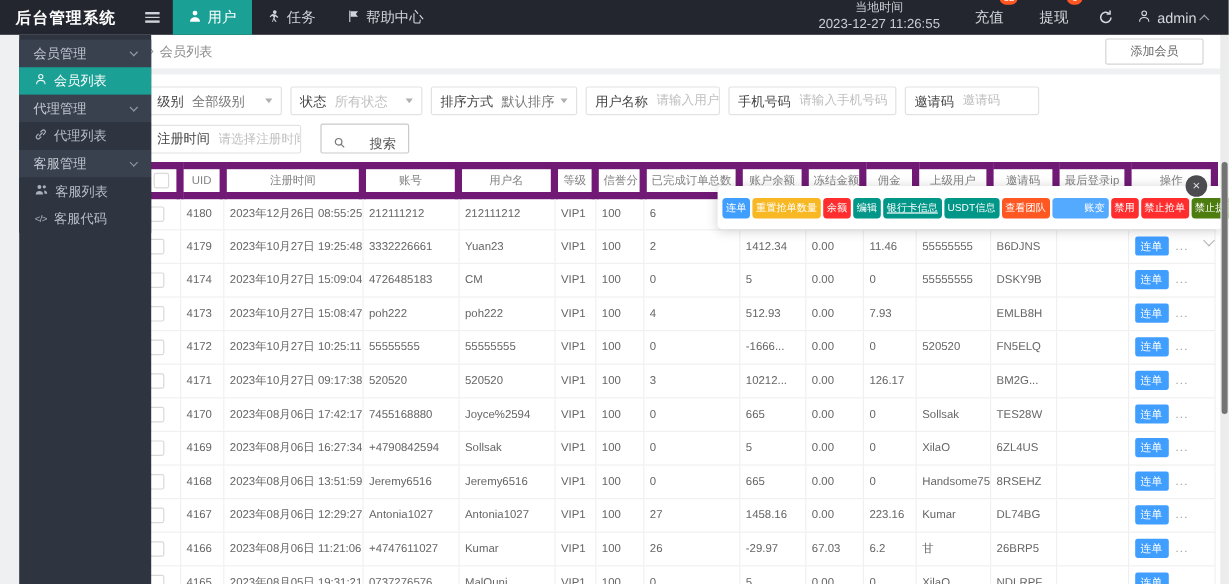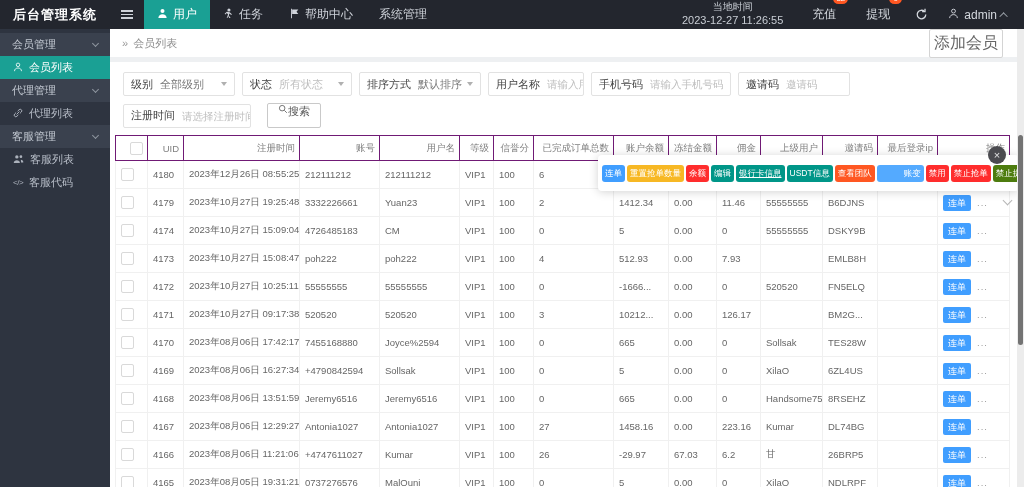--- a/index.html
+++ b/index.html
@@ -17,49 +17,49 @@
   .hdr-right { margin-left:auto; display:flex; align-items:center; color:#c8cdd4; }
   .time-block { text-align:center; font-size:10px; line-height:1.25; padding:0 14px; color:#c8cdd4; }
   .time-block .tv { font-size:11px; }
   .hdr-link { position:relative; padding:0 15px; font-size:12px; color:#d4d8de; cursor:pointer; display:flex; align-items:center; height:45px; }
   .badge { position:absolute; top:1px; right:3px; background:#ff5722; color:#fff; font-size:8px; line-height:11px; min-width:13px; padding:0 3px; border-radius:7px; text-align:center; }
   .refresh-btn { padding:0 10px; display:flex; align-items:center; cursor:pointer; color:#d4d8de; }
   .admin-box { display:flex; align-items:center; gap:5px; padding:0 16px 0 10px; color:#d4d8de; cursor:pointer; }
   .chev-up { width:6px; height:6px; border-left:1.5px solid #9aa0a8; border-top:1.5px solid #9aa0a8; transform:rotate(45deg) translateY(2px); }
 
   
-  .sidebar { position:absolute; top:29px; left:0; width:110px; bottom:0; background:#2e3440; padding-top:4px; z-index:20; }
+  .sidebar { position:absolute; top:29px; left:16px; width:110px; bottom:0; background:#2e3440; padding-top:4px; z-index:20; }
   .side-group { height:23px; display:flex; align-items:center; padding:0 12px; color:#c3c9d2; font-size:11px; background:#3a414e; cursor:pointer; }
   .side-item { height:23px; display:flex; align-items:center; gap:6px; padding:0 10px 0 13px; color:#b9bfc9; font-size:11px; background:#2e3440; cursor:pointer; }
   .side-item.active { background:#1aa094; color:#fff; }
   .chev-down { width:5px; height:5px; border-right:1.2px solid #8e959f; border-bottom:1.2px solid #8e959f; transform:rotate(45deg); margin-left:auto; margin-top:-2px; }
   .side-item svg, .side-item .code-ic { flex:none; opacity:.9; }
   .code-ic { font-size:8px; letter-spacing:-0.5px; }
 
   
   .main { position:absolute; left:110px; top:29px; right:0; bottom:0; background:#eef0f2; }
   .crumbbar { position:absolute; top:0; left:0; right:7px; height:28px; background:#fff; display:flex; align-items:center; padding:0 12px; font-size:11px; color:#8c8c8c; }
   .crumb-arrow { margin-right:5px; color:#9a9a9a; }
-  .add-btn { margin-left:auto; margin-right:2px; font-size:16px; color:#666; border:1px solid #d4d4d4; background:#fff; border-radius:2px; padding:3px 4px; cursor:pointer; }
+  .add-btn { margin-left:auto; margin-right:2px; font-size:10px; color:#666; border:1px solid #d4d4d4; background:#fff; border-radius:2px; padding:3px 20px; cursor:pointer; }
   .panel { position:absolute; top:33px; left:0; right:7px; bottom:0; background:#fff; padding:10px 0 0 0; overflow:hidden; }
 
   
   .frow { display:flex; align-items:center; gap:7px; padding-left:13px; margin-bottom:7px; }
   .fgroup { display:flex; align-items:center; height:24px; border:1px solid #e2e2e2; border-radius:2px; background:#fff; font-size:11px; overflow:hidden; }
   .flabel { padding:0 7px; color:#444; white-space:nowrap; flex:none; }
   .fvalue { color:#777; white-space:nowrap; flex:1; }
   .fgroup input { border:none; outline:none; flex:1; min-width:0; font-size:10.5px; color:#666; font-family:inherit; }
   .fgroup input::placeholder { color:#bfbfbf; }
   .tri-down { width:0; height:0; border-left:3.5px solid transparent; border-right:3.5px solid transparent; border-top:4px solid #b0b0b0; margin:0 7px 0 4px; flex:none; }
-  .w-level{width:112px}.w-status{width:110px}.w-sort{width:122px}.w-uname{width:96px}.w-phone{width:140px}.w-invite{width:112px}.w-date{width:128px}
-  .search-btn { display:flex; align-items:flex-start; gap:0; font-size:11px; color:#555; border:1px solid #c9c9c9; background:#fff; height:25px; padding:0 10px; border-radius:2px; margin-left:9px; cursor:pointer; }
+  .w-level{width:112px}.w-status{width:110px}.w-sort{width:122px}.w-uname{width:112px}.w-phone{width:140px}.w-invite{width:112px}.w-date{width:128px}
+  .search-btn { display:flex; align-items:flex-end; gap:20px; font-size:11px; color:#555; border:1px solid #c9c9c9; background:#fff; height:25px; padding:0 10px; border-radius:2px; margin-left:9px; cursor:pointer; }
 
   
   table { border-collapse:collapse; table-layout:fixed; margin-left:5px; width:894px; }
-  th { font-size:9.5px; font-weight:normal; color:#808080; text-align:right; height:25px; padding:0 4px; border:1px solid #701a75; background:#fff; white-space:nowrap; overflow:hidden; }
+  th { font-size:9.5px; font-weight:normal; color:#808080; text-align:center; height:25px; padding:0 4px; border:6px solid #701a75; background:#fff; white-space:nowrap; overflow:hidden; }
   td { font-size:9.5px; color:#666; height:28px; padding:0 5px; border:1px solid #f0f0f0; white-space:nowrap; overflow:hidden; }
   .cbx { display:inline-block; width:13px; height:13px; border:1px solid #d9d9d9; border-radius:2px; background:#fff; vertical-align:middle; cursor:pointer; }
   .mini-btn { display:inline-block; background:#409eff; color:#fff; font-size:9px; line-height:16px; padding:0 5px; border-radius:2px; cursor:pointer; }
   .more-dots { color:#999; margin-left:6px; letter-spacing:1px; cursor:pointer; }
 
   
   .popup { position:absolute; left:488px; top:126px; width:421px; height:36px; background:#fff; border-radius:4px; box-shadow:0 1px 10px rgba(0,0,0,.18); display:flex; align-items:center; gap:2px; padding:0 4px; z-index:24; }
   .pop-btn { color:#fff; font-size:8.5px; line-height:17px; padding:0 3px; border-radius:3px; white-space:nowrap; cursor:pointer; flex:none; }
   .popup-close { position:absolute; left:878px; top:117px; width:18px; height:18px; border-radius:50%; background:#4b4b50; color:#e3e3e3; display:flex; align-items:center; justify-content:center; font-size:11px; line-height:1; z-index:26; cursor:pointer; }
   .row-expand { position:absolute; left:894px; top:168px; width:7px; height:7px; border-right:1.4px solid #b5b5b5; border-bottom:1.4px solid #b5b5b5; transform:rotate(45deg); z-index:25; cursor:pointer; }
@@ -92,23 +92,20 @@
         </svg></span>
     <span>任务</span>
   </div>
   <div class="nav-item">
     <span><svg width="11" height="11" viewBox="0 0 12 12" fill="currentColor">
           <path d="M2.2 0.8h1v10.4h-1z"></path>
           <path d="M3.4 1.6h6.8L8.2 4.1l2 2.5H3.4z"></path>
         </svg></span>
     <span>帮助中心</span>
   </div>
-  <div class="nav-item">
-      <span>系统管理</span>
-    </div>
 
   <div class="hdr-right">
     <div class="time-block">
       <div>当地时间</div>
       <div class="tv">2023-12-27 11:26:55</div>
     </div>
     <div class="hdr-link">
       <span>充值</span>
       <span class="badge">32</span>
     </div>

